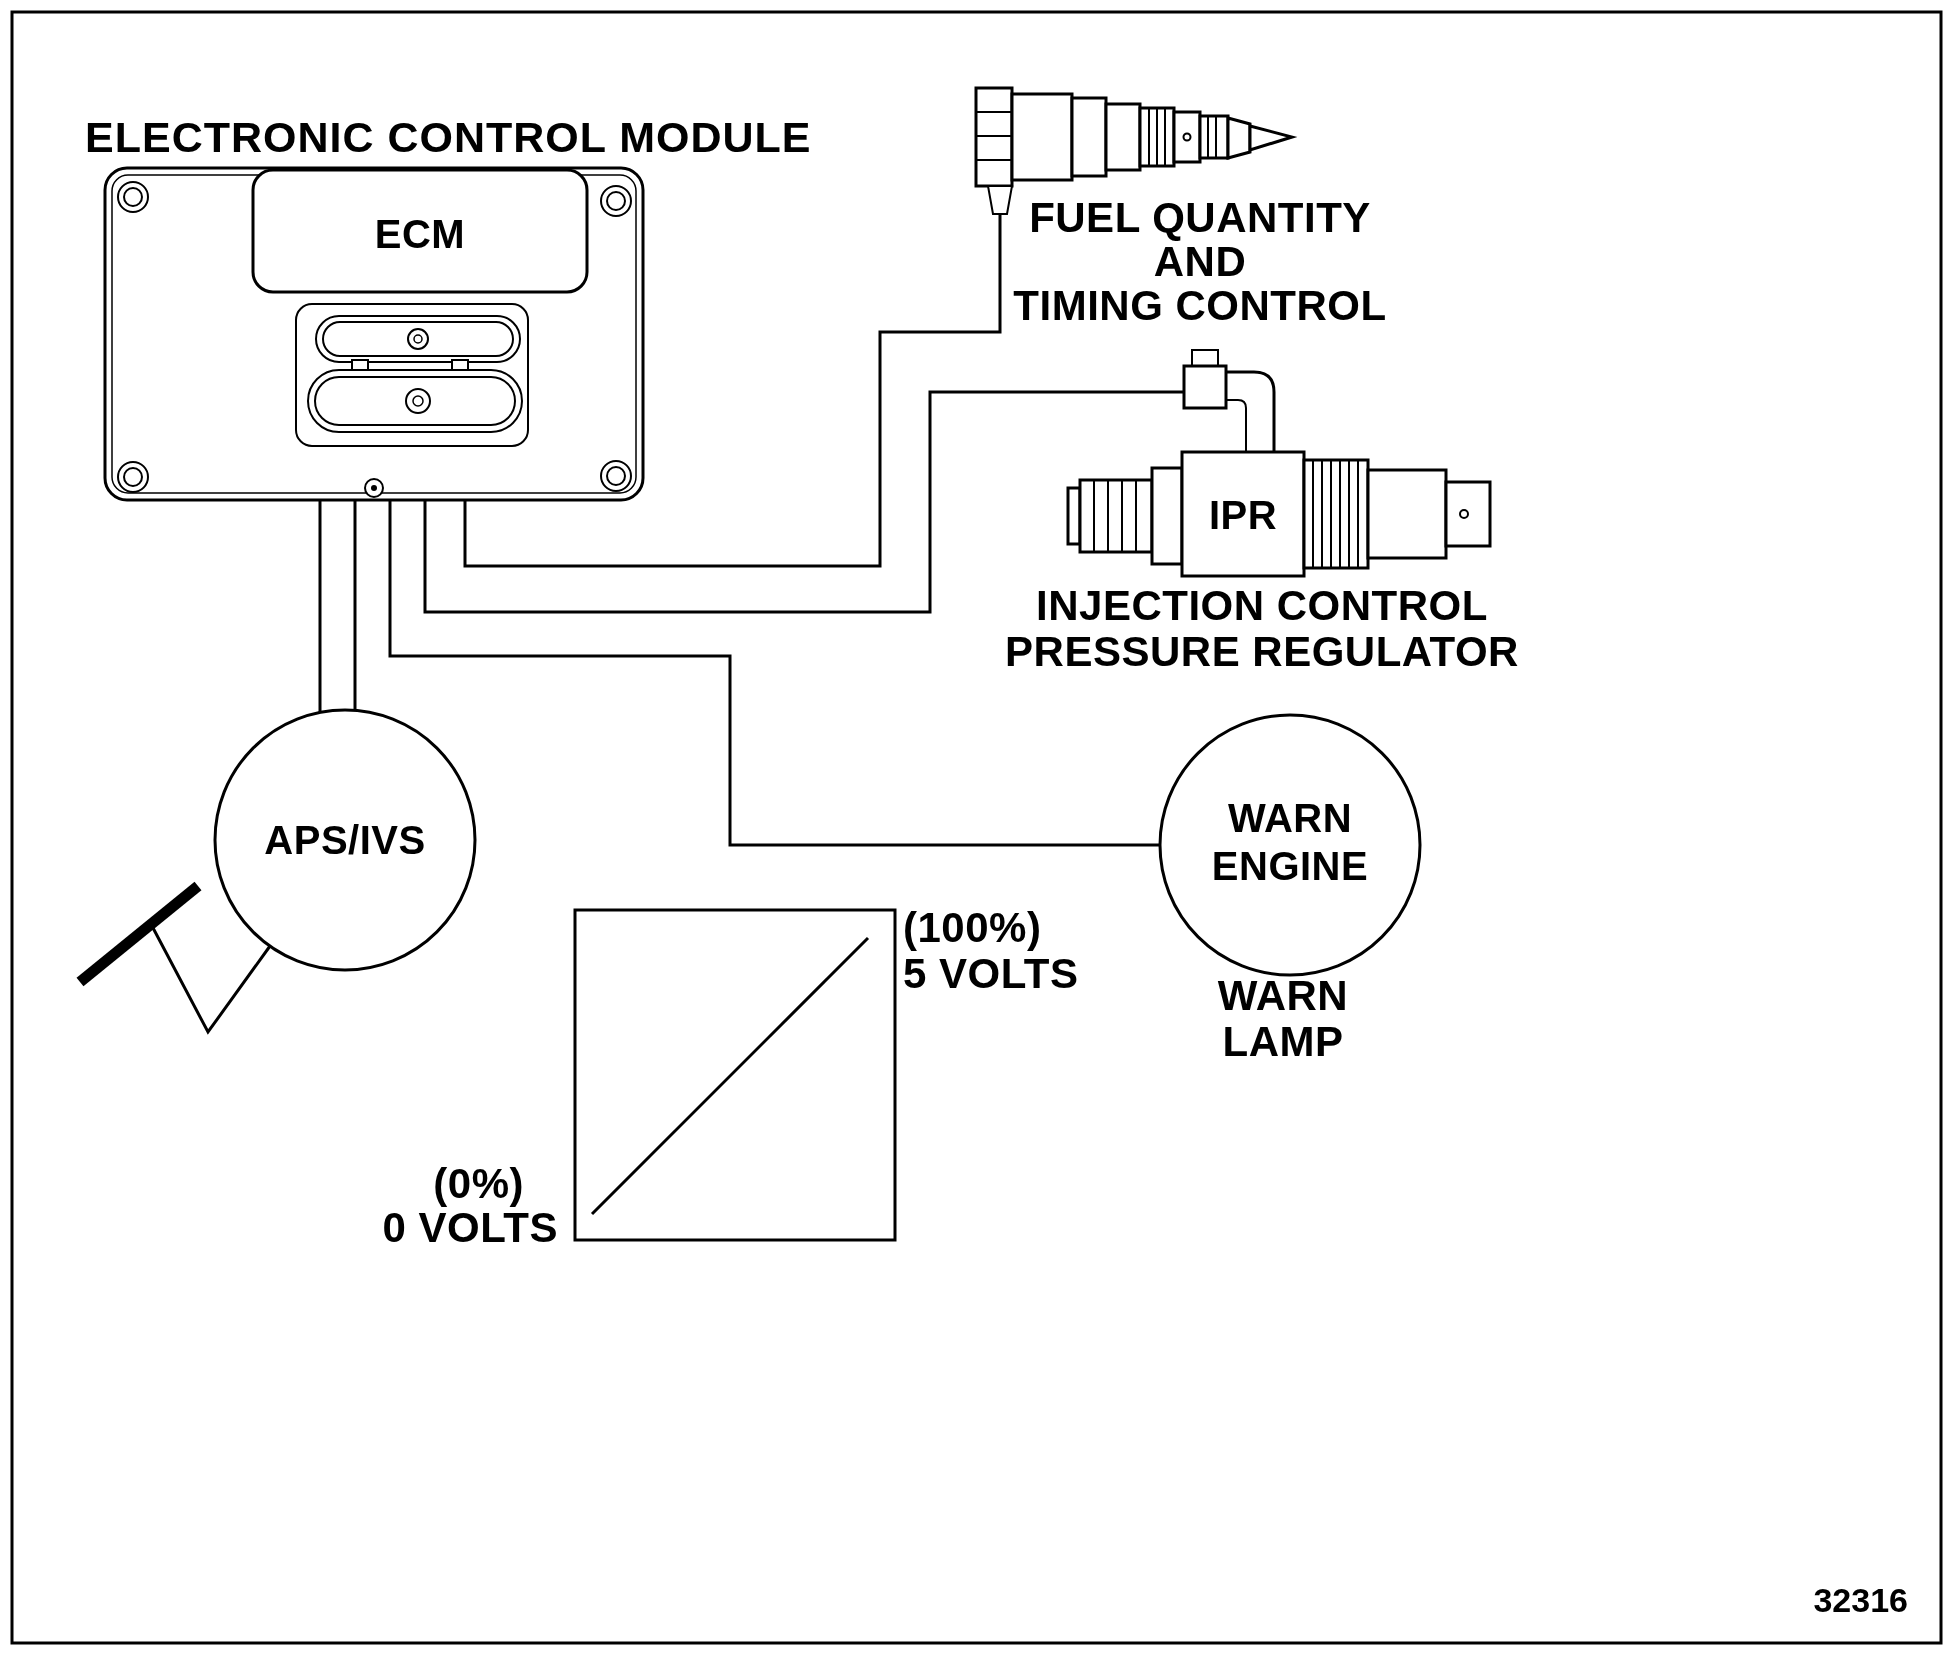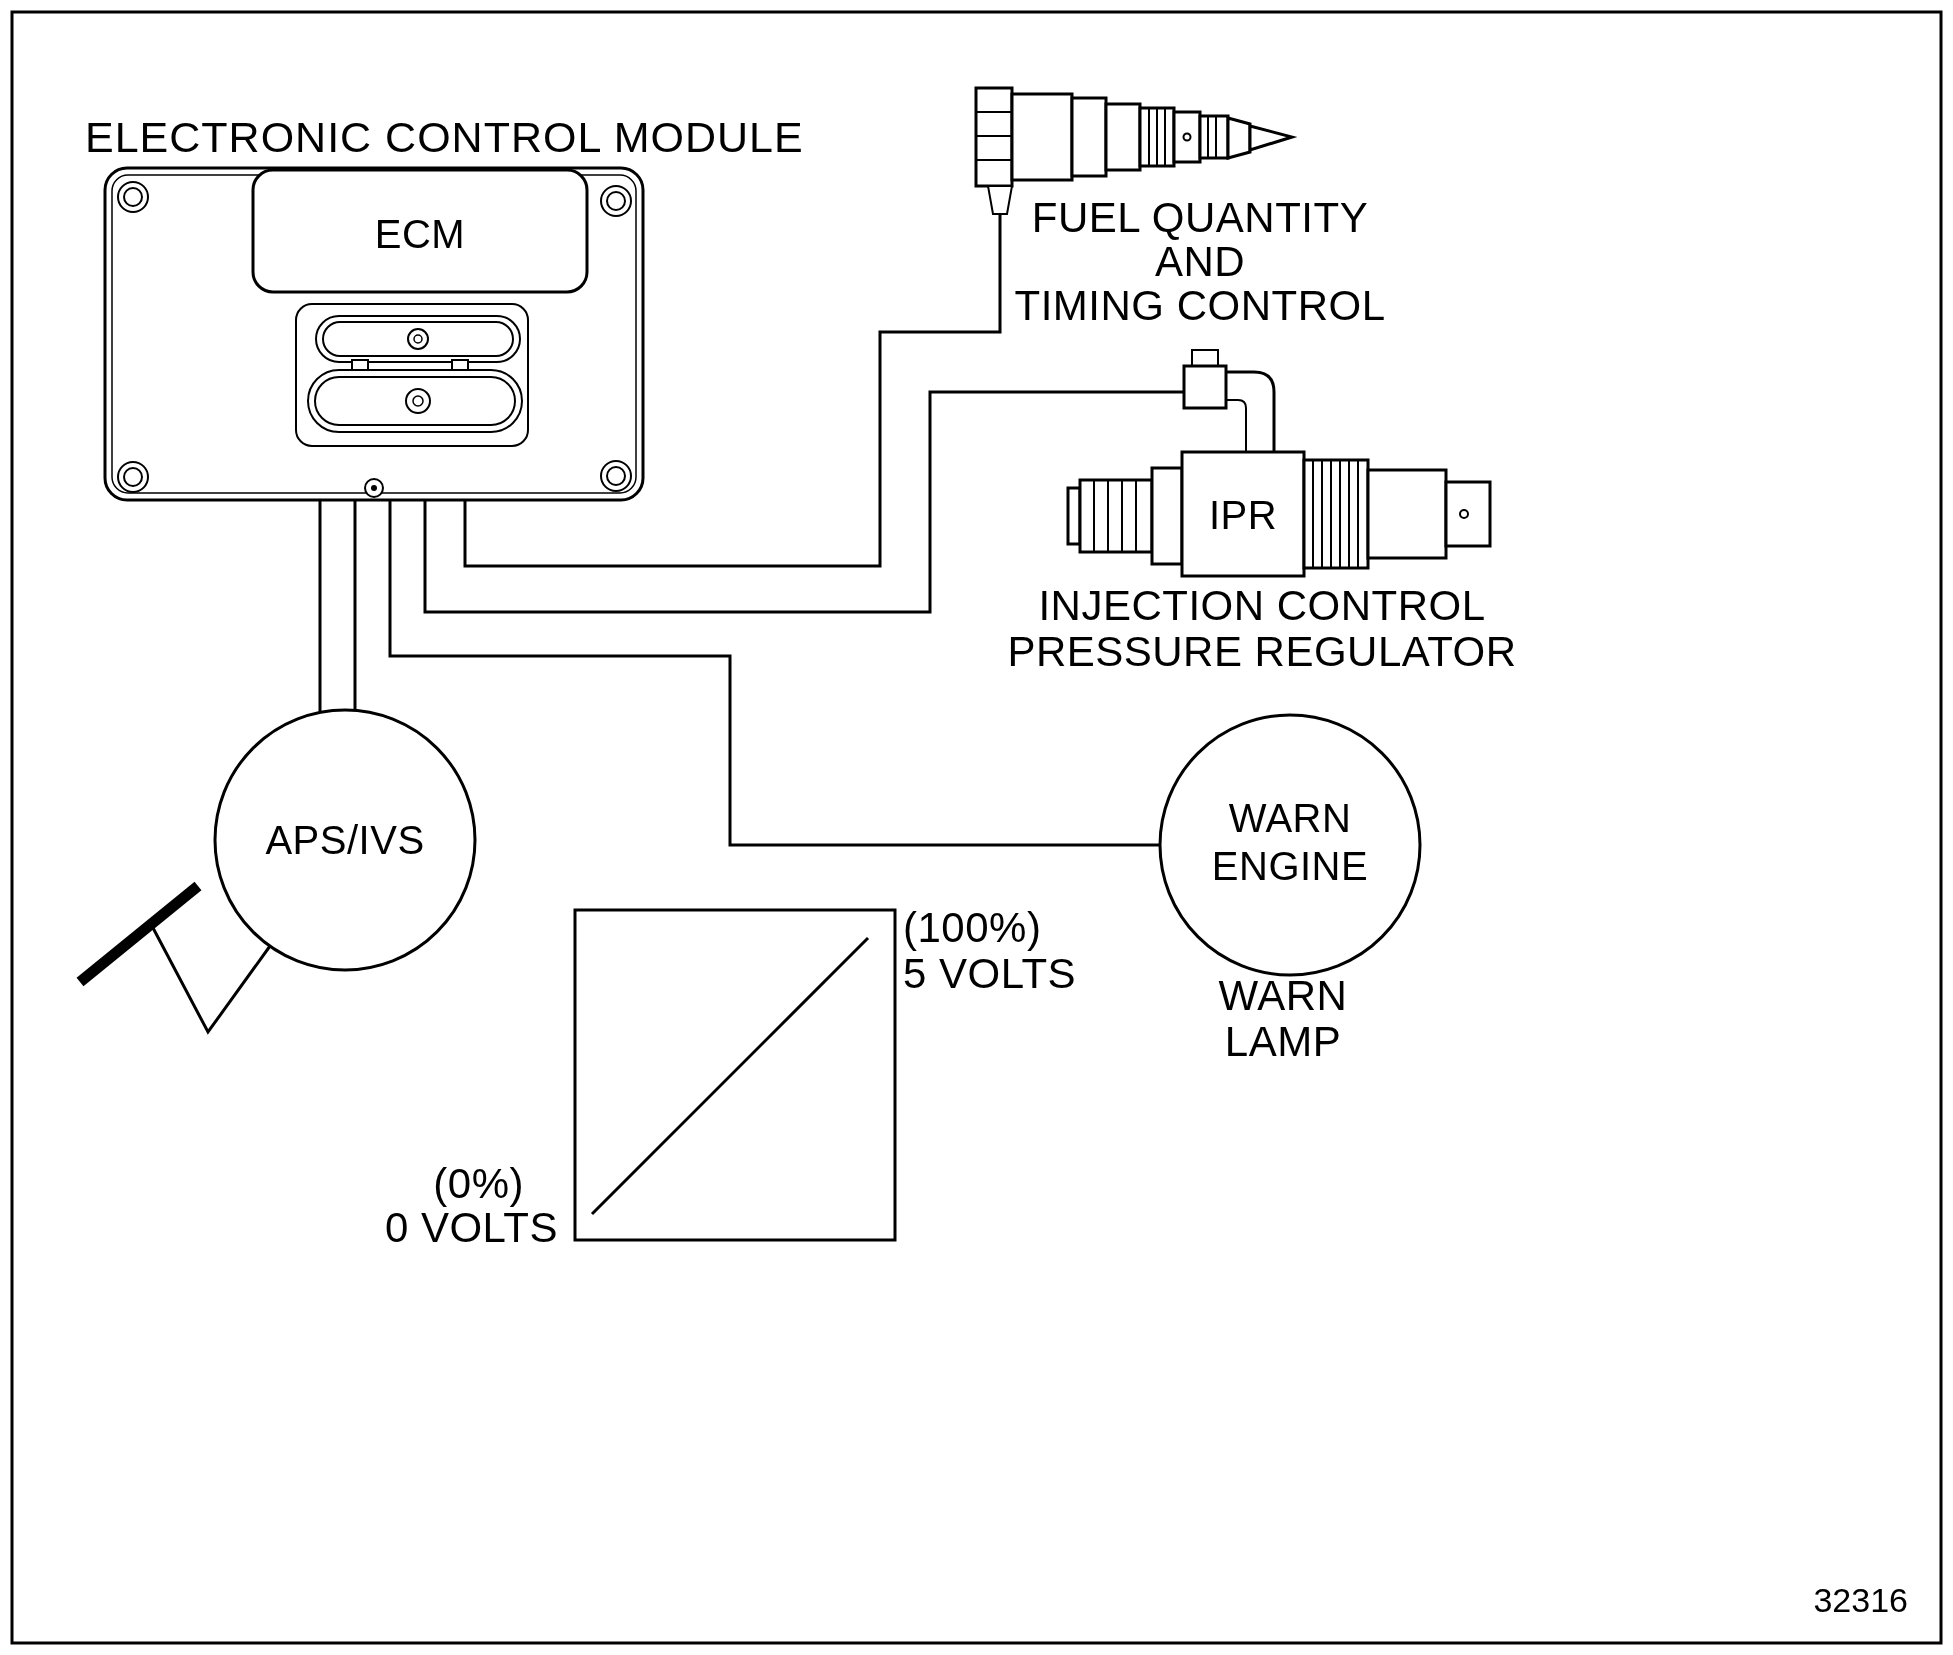--- a/index.html
+++ b/index.html
@@ -6,20 +6,21 @@
     margin: 0; padding: 0;
     background: #ffffff;
     font-family: "Liberation Sans", sans-serif;
   }
   .page {
     position: relative;
     width: 1953px;
     height: 1655px;
     background: #ffffff;
     overflow: hidden;
+    font-weight: bold;
   }
   svg { display: block; }
   text {
     font-family: "Liberation Sans", sans-serif;
     fill: #000000;
   }
   .t-title   { font-size: 43px; letter-spacing: 1px; }
   .t-caption { font-size: 42px; letter-spacing: 0.5px; }
   .t-label   { font-size: 40px; letter-spacing: 0.5px; }
   .t-fig     { font-size: 34px; }

